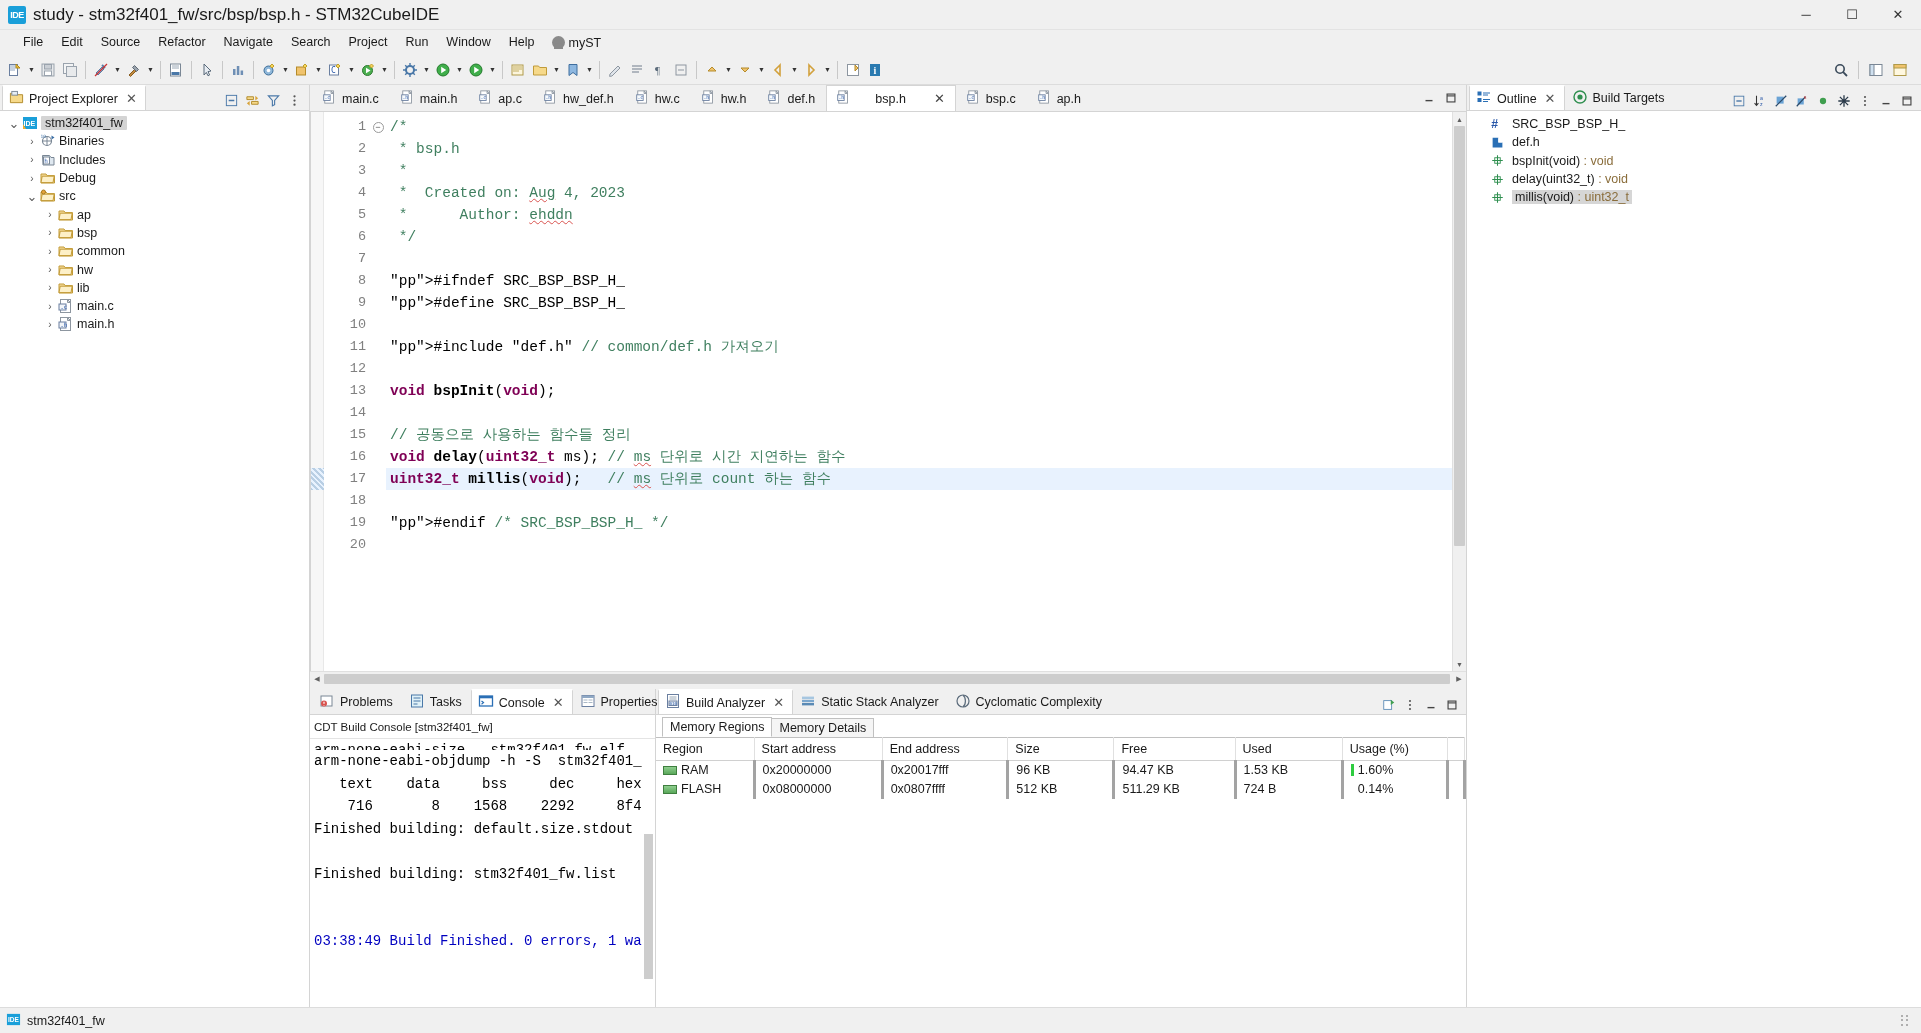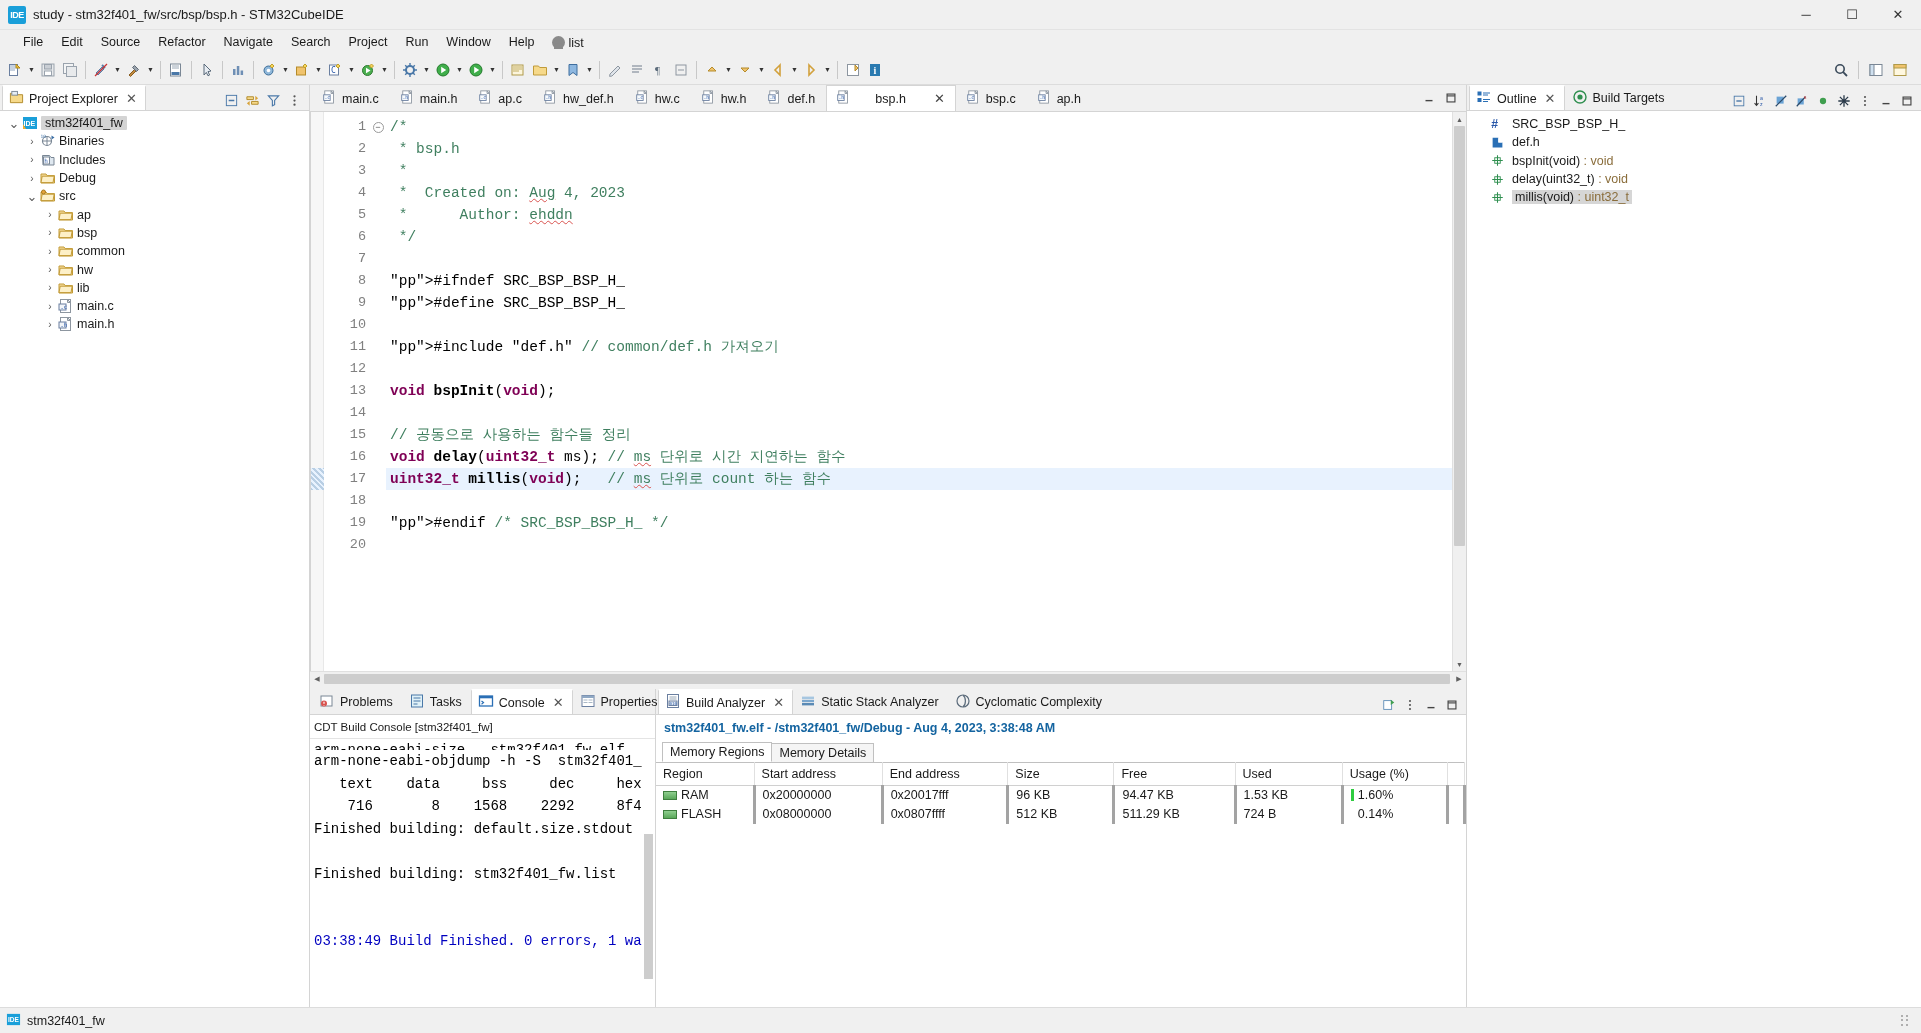--- a/index.html
+++ b/index.html
@@ -18,21 +18,21 @@
   
   .titlebar {
     height: 30px; background: #f0f0f0; display: flex; align-items: center;
     border-bottom: 1px solid #e3e3e3; flex: none;
   }
   .title-ico {
     width: 18px; height: 18px; margin: 0 7px 0 8px; background: #1a9fd9; color:#fff;
     font-size: 9px; font-weight: bold; display:flex; align-items:center; justify-content:center;
     border-radius: 2px; letter-spacing: -0.5px;
   }
-  .title-text { font-size: 13px; color:#1a1a1a; }
+  .title-text { font-size: 17px; color:#1a1a1a; }
   .win-btns { margin-left:auto; display:flex; height:30px; }
   .win-btn { width: 46px; display:flex; align-items:center; justify-content:center; font-size: 13px; color:#333; }
 
   
   .menubar { height: 25px; display:flex; align-items:center; padding-left: 14px; background:#f0f0f0; flex:none; }
   .menu-item { padding: 2px 9px; font-size: 12.5px; color:#1a1a1a; line-height: 19px; }
   .menu-user { display:flex; align-items:center; gap:4px; padding: 2px 8px; }
   .user-ico { width:13px;height:13px;border-radius:50%; background:#8a8a8a; position:relative; }
   .user-ico::after{content:'';position:absolute;left:2px;top:7px;width:9px;height:6px;border-radius:5px 5px 0 0;background:#8a8a8a;}
 
@@ -189,21 +189,21 @@
     <div class="menu-item">Source</div>
     <div class="menu-item">Refactor</div>
     <div class="menu-item">Navigate</div>
     <div class="menu-item">Search</div>
     <div class="menu-item">Project</div>
     <div class="menu-item">Run</div>
     <div class="menu-item">Window</div>
     <div class="menu-item">Help</div>
     <div class="menu-user">
       <span class="user-ico"></span>
-      <span>list</span>
+      <span>myST</span>
     </div>
   </div>
 
   <div class="toolbar">
     <div class="tb-btn">
       <svg width="16" height="16" viewBox="0 0 16 16">
           <rect x="2.5" y="2.5" width="8" height="11" fill="#fff" stroke="#6a7fa0"></rect>
           <path d="M3 4h6M3 6h6M3 8h5" stroke="#8fa5c0" stroke-width="1"></path>
           <path d="M9 2l4 4h-4z" fill="#f3c13a" stroke="#b08a1c"></path>
         </svg>
@@ -942,21 +942,20 @@
                   </svg>
                 </span>
                 <span class="vt-ico">
                   <svg width="14" height="14" viewBox="0 0 16 16">
                     <rect x="3.5" y="3.5" width="9" height="9" fill="none" stroke="#444" stroke-width="1.3"></rect>
                     <path d="M3.5 5.6h9" stroke="#444" stroke-width="1.3"></path>
                   </svg>
                 </span>
               </div>
             </div>
-          <div class="ba-title">stm32f401_fw.elf - /stm32f401_fw/Debug - Aug 4, 2023, 3:38:48 AM</div>
           <div class="ba-subtabs" id="ba-subtabs">
               <div class="ba-subtab active">Memory Regions</div>
               <div class="ba-subtab">Memory Details</div>
             </div>
           <table class="ba-table">
             <thead>
                 <tr id="ba-head">
                   <th style="width: 110px;">Region</th>
                   <th style="width: 140px;">Start address</th>
                   <th style="width: 140px;">End address</th>

